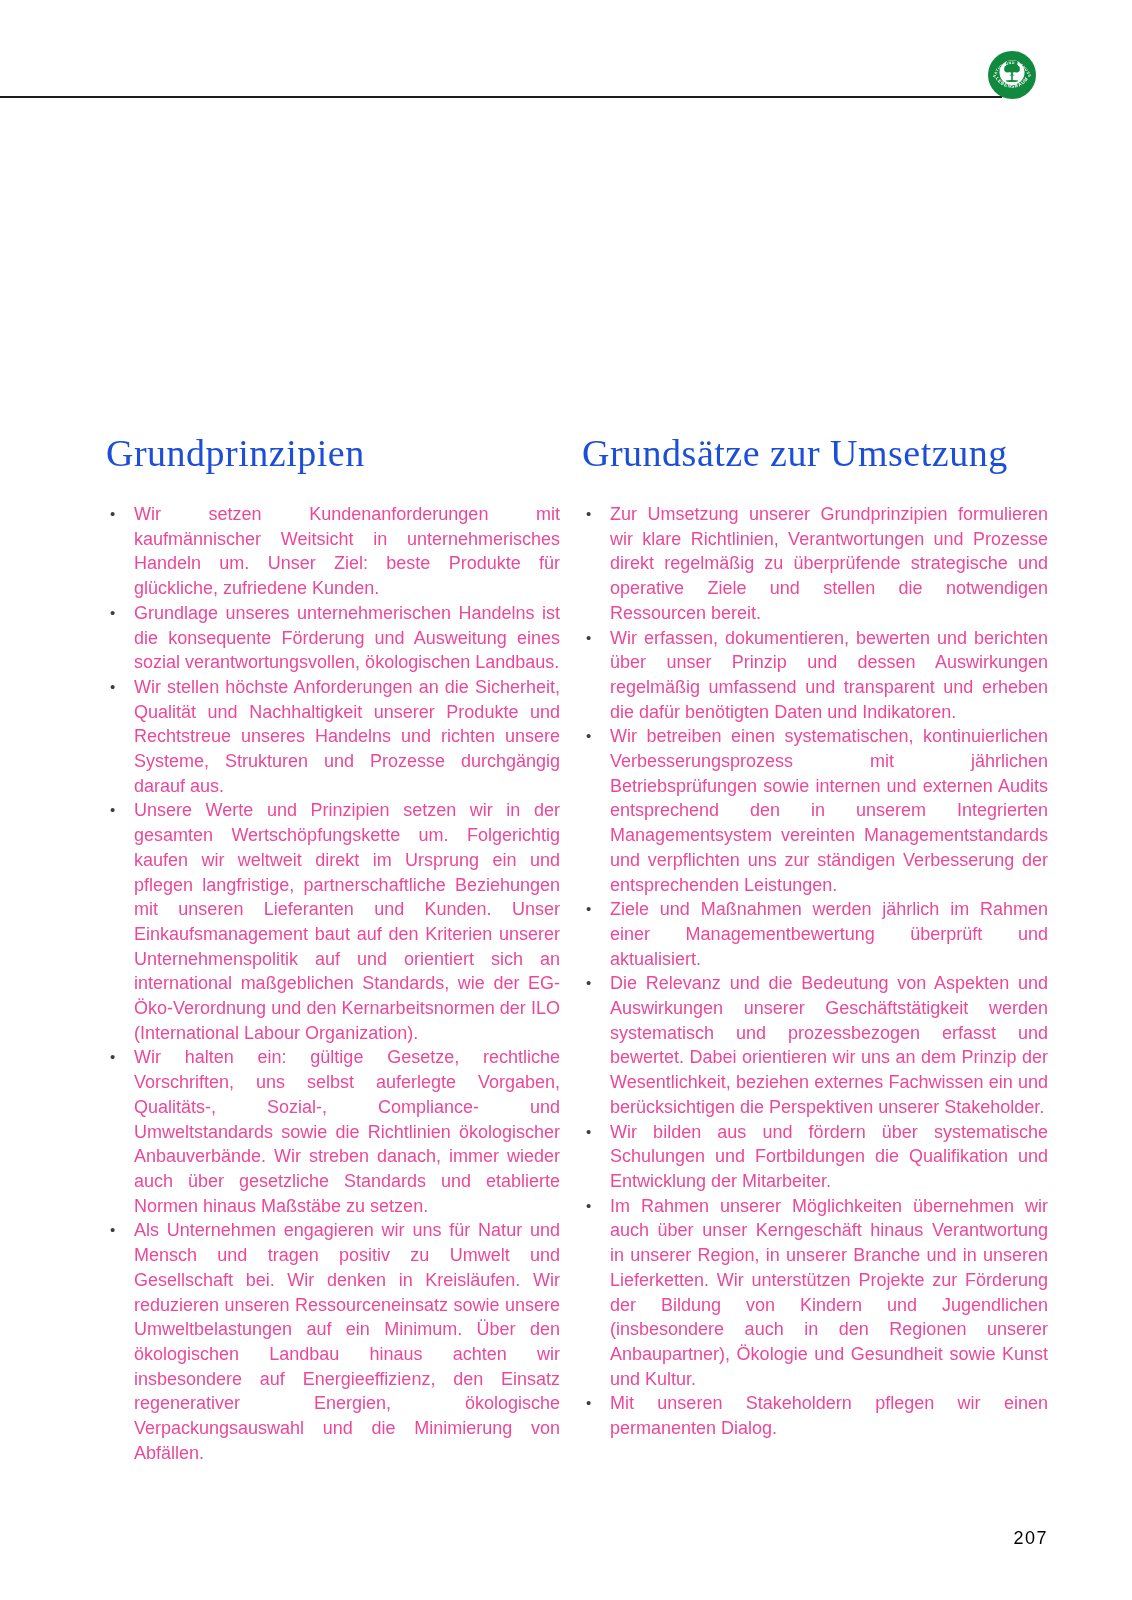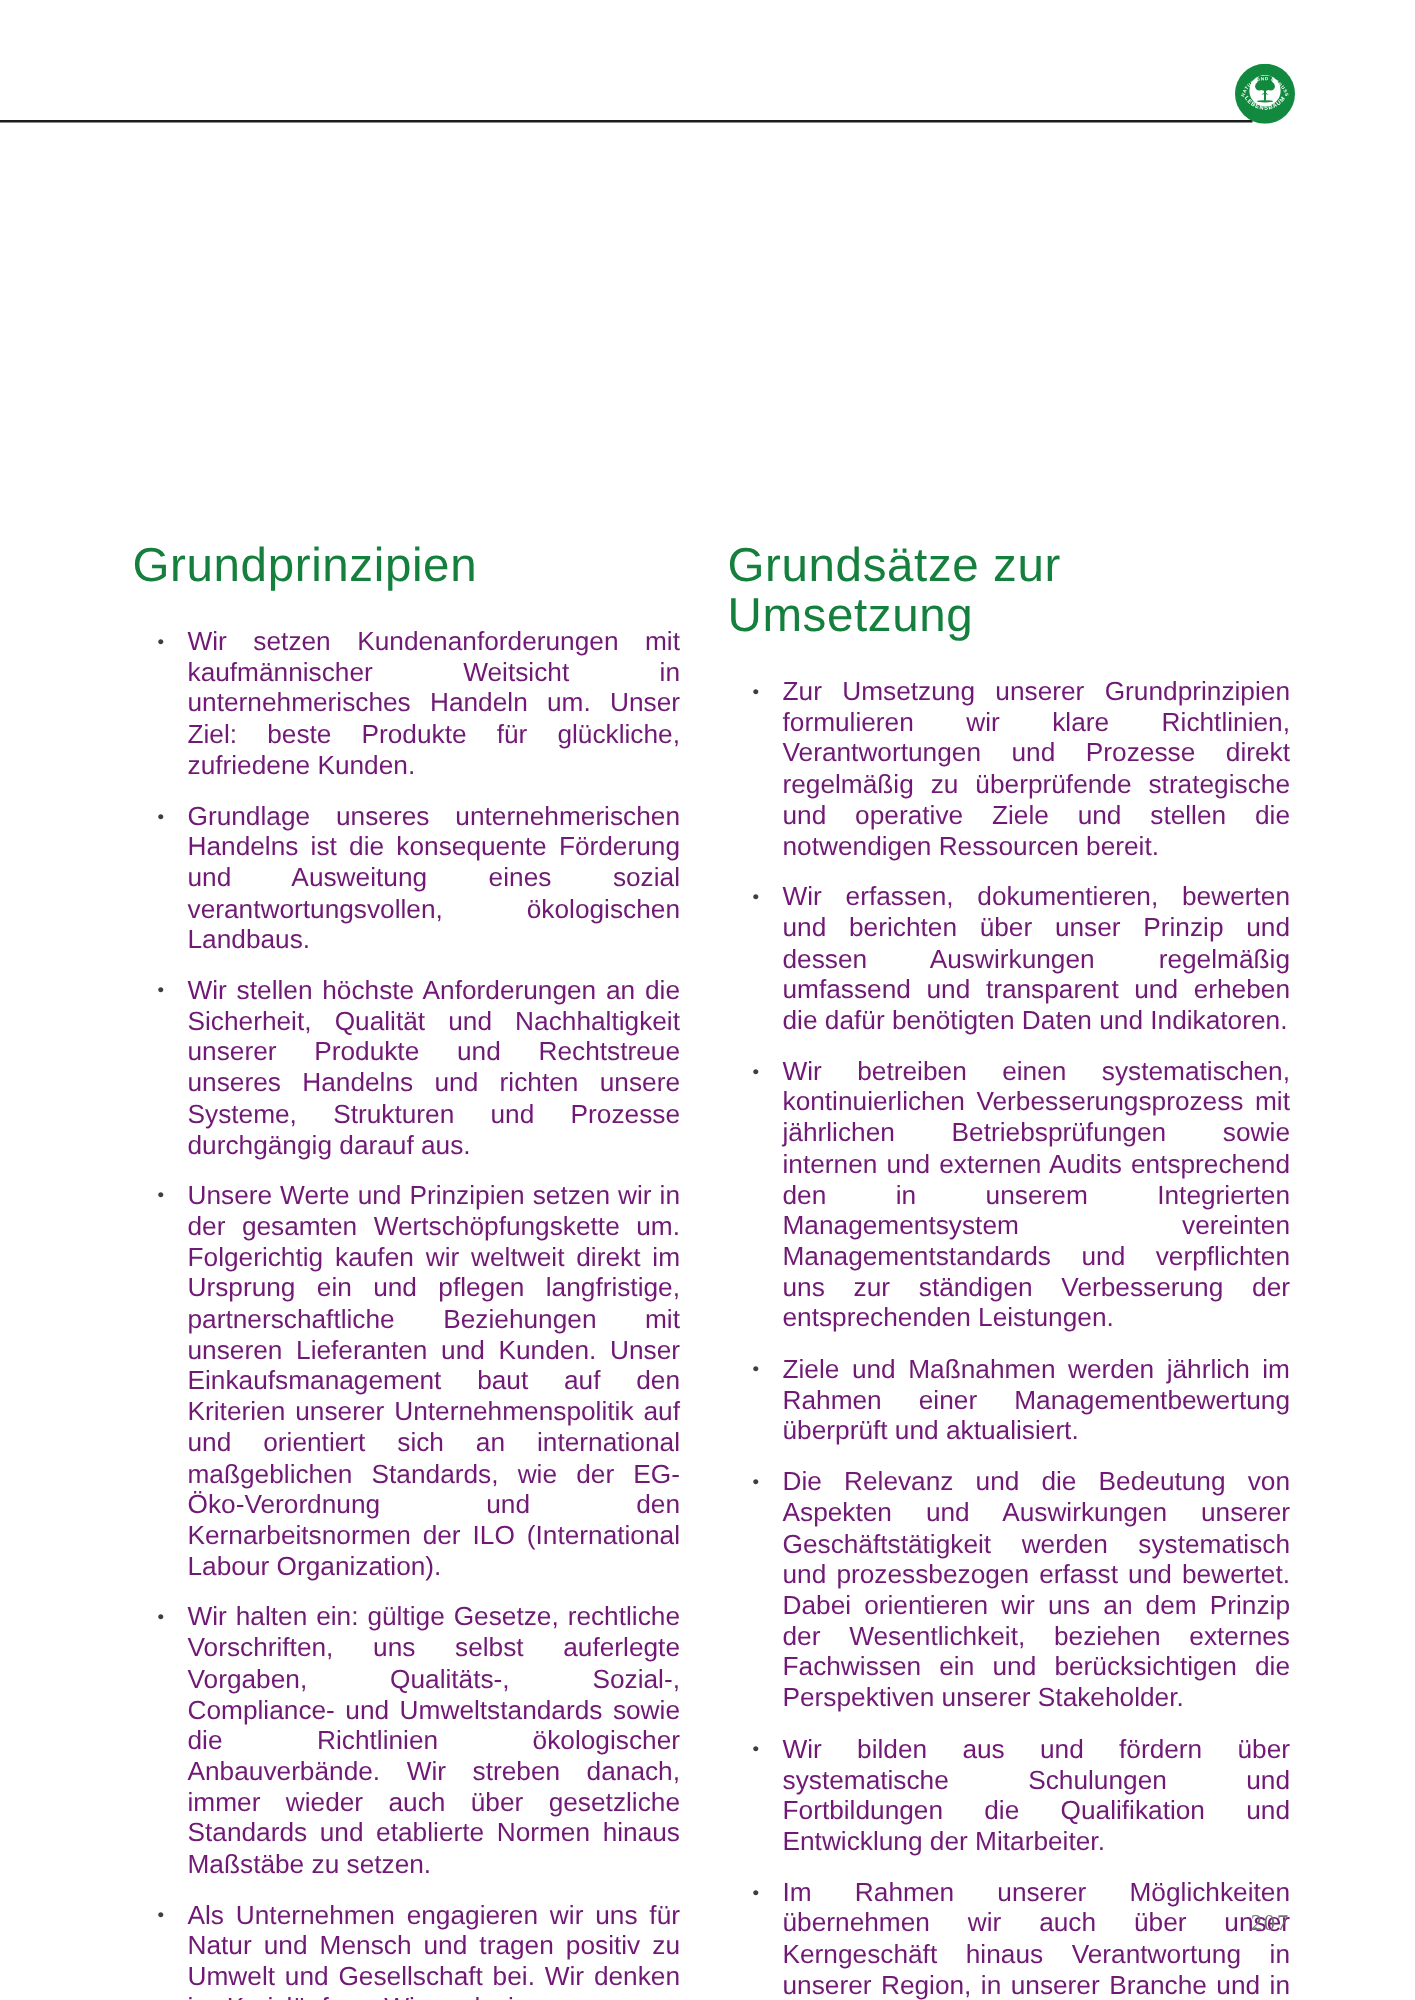--- a/index.html
+++ b/index.html
@@ -23,56 +23,56 @@
     width: 48px; height: 48px;
   }
   .col {
     position: absolute;
     top: 433px;
   }
   .col-left  { left: 106px; width: 454px; }
   .col-right { left: 582px; width: 466px; }
   h1.section-heading {
     margin: 0 0 29px 0;
-    font-family: Liberation Sans, sans-serif;
+    font-family: Liberation Serif, serif;
     font-weight: 500;
     font-size: 38px;
     line-height: 40px;
     letter-spacing: 0.5px;
-    color: #15803d;
+    color: #1d4ed8;
   }
   ul.bullets {
     margin: 0; padding: 0;
     list-style: none;
   }
   ul.bullets li {
     position: relative;
     padding-left: 28px;
-    margin: 16px;
-    font-size: 21px;
+    margin: 0;
+    font-size: 18px;
     line-height: 24.7px;
-    color: #701a75;
+    color: #ec4899;
     text-align: justify;
   }
   ul.bullets li::before {
     content: "\2022";
     position: absolute;
     left: 4px;
     top: 0;
     font-size: 15px;
     color: #3e3e3e;
   }
   .page-number {
     position: absolute;
-    right: 100px;
+    right: 84px;
     top: 1528px;
-    font-family: Liberation Serif, serif;
+    font-family: Liberation Sans, sans-serif;
     font-size: 18px;
     letter-spacing: 1.5px;
-    color: #737373;
+    color: #000000;
   }
 </style>
 </head>
 <body>
 
 <div class="page">
 
   <div class="top-rule"></div>
 
   <div class="logo">

